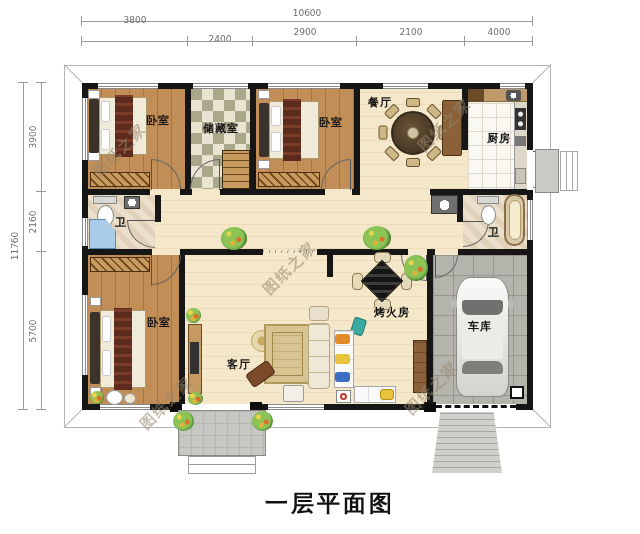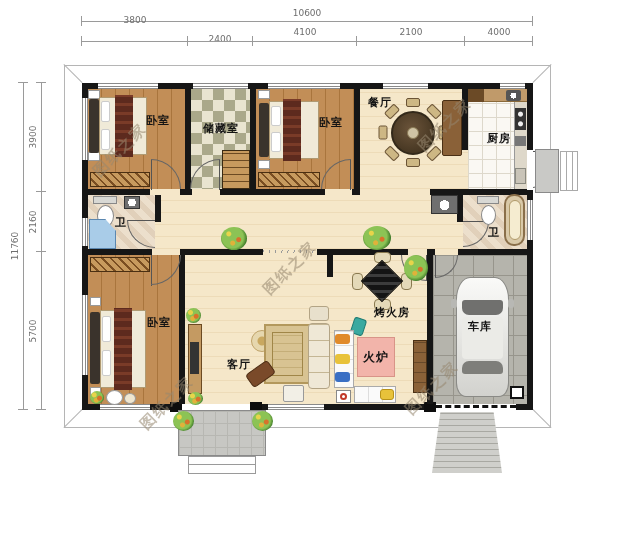--- a/index.html
+++ b/index.html
@@ -55,21 +55,21 @@
 <body>
 
 <div id="stage">
 
   <div class="abs dimtxt ctr" style="left:307px;top:13px;">10600</div>
   <div class="abs dimline" style="left:82px;top:21px;width:451px;height:1px;"></div>
   <div class="abs dimline" style="left:81px;top:16px;width:1px;height:10px;"></div>
   <div class="abs dimline" style="left:532px;top:16px;width:1px;height:10px;"></div>
   <div class="abs dimtxt ctr" style="left:135px;top:20px;">3800</div>
   <div class="abs dimtxt ctr" style="left:220px;top:39px;">2400</div>
-  <div class="abs dimtxt ctr" style="left:305px;top:32px;">4100</div>
+  <div class="abs dimtxt ctr" style="left:305px;top:32px;">2900</div>
   <div class="abs dimtxt ctr" style="left:411px;top:32px;">2100</div>
   <div class="abs dimtxt ctr" style="left:499px;top:32px;">4000</div>
   <div class="abs dimline" style="left:82px;top:41px;width:451px;height:1px;"></div>
   <div class="abs dimline" style="left:81px;top:36px;width:1px;height:10px;"></div>
   <div class="abs dimline" style="left:187px;top:36px;width:1px;height:10px;"></div>
   <div class="abs dimline" style="left:252px;top:36px;width:1px;height:10px;"></div>
   <div class="abs dimline" style="left:356px;top:36px;width:1px;height:10px;"></div>
   <div class="abs dimline" style="left:464px;top:36px;width:1px;height:10px;"></div>
   <div class="abs dimline" style="left:532px;top:36px;width:1px;height:10px;"></div>
 
@@ -252,23 +252,20 @@
   <div class="abs" style="left:308px;top:323px;width:22px;height:66px;background:#efe8d6;border:1px solid #b3a485;border-radius:4px;background-image:repeating-linear-gradient(0deg,transparent 0 15px,#c4b694 15px 16px);"></div>
   <div class="abs" style="left:247px;top:366px;width:27px;height:16px;background:#7a4a2a;border:1px solid #4a2a12;border-radius:4px;transform:rotate(-35deg);"></div>
   <div class="abs" style="left:283px;top:385px;width:21px;height:17px;background:#f2efe6;border:1px solid #999;border-radius:2px;"></div>
 
   <div class="abs fchair" style="left:374px;top:252px;width:17px;height:11px;"></div>
   <div class="abs fchair" style="left:374px;top:299px;width:17px;height:11px;"></div>
   <div class="abs fchair" style="left:352px;top:273px;width:11px;height:17px;"></div>
   <div class="abs fchair" style="left:401px;top:273px;width:11px;height:17px;"></div>
   <div class="abs" style="left:367px;top:266px;width:30px;height:30px;transform:rotate(45deg);background:repeating-linear-gradient(135deg,#141414 0 5px,#3c3c3c 5px 8px);border:1px solid #000;"></div>
   <div class="abs" style="left:352px;top:318px;width:13px;height:17px;background:#3aa9a0;border:1px solid #1d7a72;border-radius:3px;transform:rotate(18deg);"></div>
-  <div class="abs" style="left:357px;top:337px;width:38px;height:40px;background:#f2b4aa;border:1px solid #d89488;display:flex;align-items:center;justify-content:center;">
-    <span class="room-label" style="font-size:12px;">火炉</span>
-  </div>
   <div class="abs" style="left:334px;top:330px;width:20px;height:58px;background:#fafafa;border:1px solid #aaa;background-image:repeating-linear-gradient(0deg,transparent 0 13px,#ddd 13px 14px);"></div>
   <div class="abs" style="left:335px;top:334px;width:15px;height:10px;background:#e08a2a;border-radius:3px;"></div>
   <div class="abs" style="left:335px;top:354px;width:15px;height:10px;background:#e8c23a;border-radius:3px;"></div>
   <div class="abs" style="left:335px;top:372px;width:15px;height:10px;background:#3a6fc4;border-radius:3px;"></div>
   <div class="abs" style="left:354px;top:386px;width:42px;height:17px;background:#fafafa;border:1px solid #aaa;background-image:repeating-linear-gradient(90deg,transparent 0 13px,#ddd 13px 14px);"></div>
   <div class="abs" style="left:380px;top:389px;width:14px;height:11px;background:#e8c23a;border:1px solid #b8921a;border-radius:3px;"></div>
   <div class="abs" style="left:336px;top:390px;width:15px;height:13px;background:#fff;border:1px solid #888;"></div>
   <div class="abs" style="left:340px;top:393px;width:7px;height:7px;border:2px solid #c23a2a;border-radius:50%;"></div>
   <div class="abs" style="left:413px;top:340px;width:14px;height:53px;background:#8a6138;border:1px solid #4a3015;background-image:repeating-linear-gradient(0deg,transparent 0 9px,rgba(0,0,0,.25) 9px 10px);"></div>
 
@@ -300,14 +297,15 @@
   <div class="abs room-label ctr" style="left:239px;top:364px;">客厅</div>
   <div class="abs room-label ctr" style="left:392px;top:312px;">烤火房</div>
   <div class="abs room-label ctr" style="left:480px;top:326px;">车库</div>
 
   <div class="abs watermark" style="left:120px;top:150px;">图纸之家</div>
   <div class="abs watermark" style="left:445px;top:125px;">图纸之家</div>
   <div class="abs watermark" style="left:290px;top:268px;">图纸之家</div>
   <div class="abs watermark" style="left:167px;top:403px;">图纸之家</div>
   <div class="abs watermark" style="left:432px;top:388px;">图纸之家</div>
 
+  <div class="abs title ctr" style="left:330px;top:503px;">一层平面图</div>
 
 </div>
 
 </body></html>

